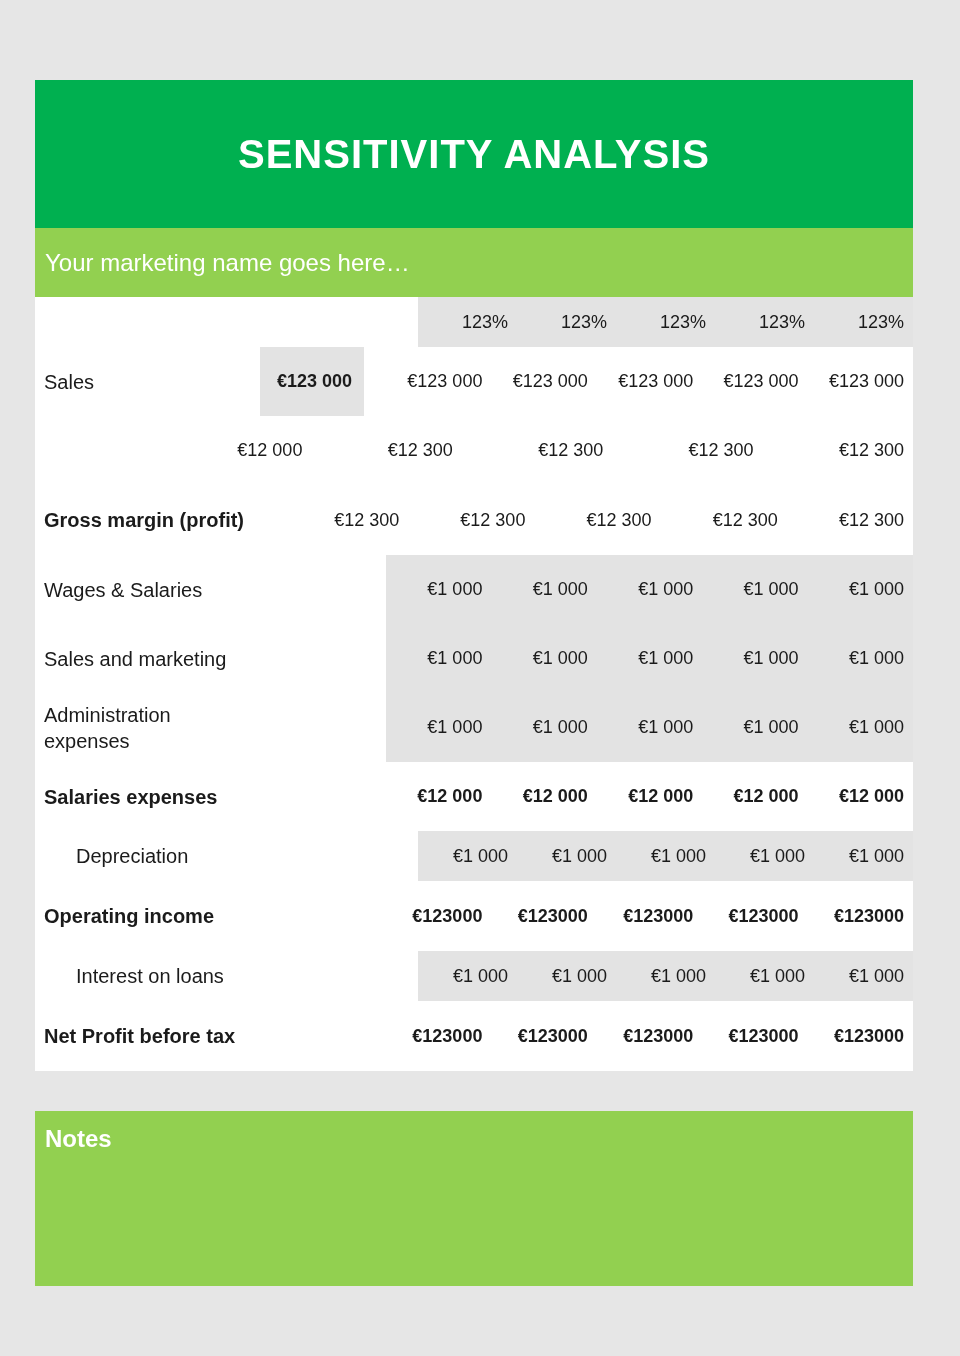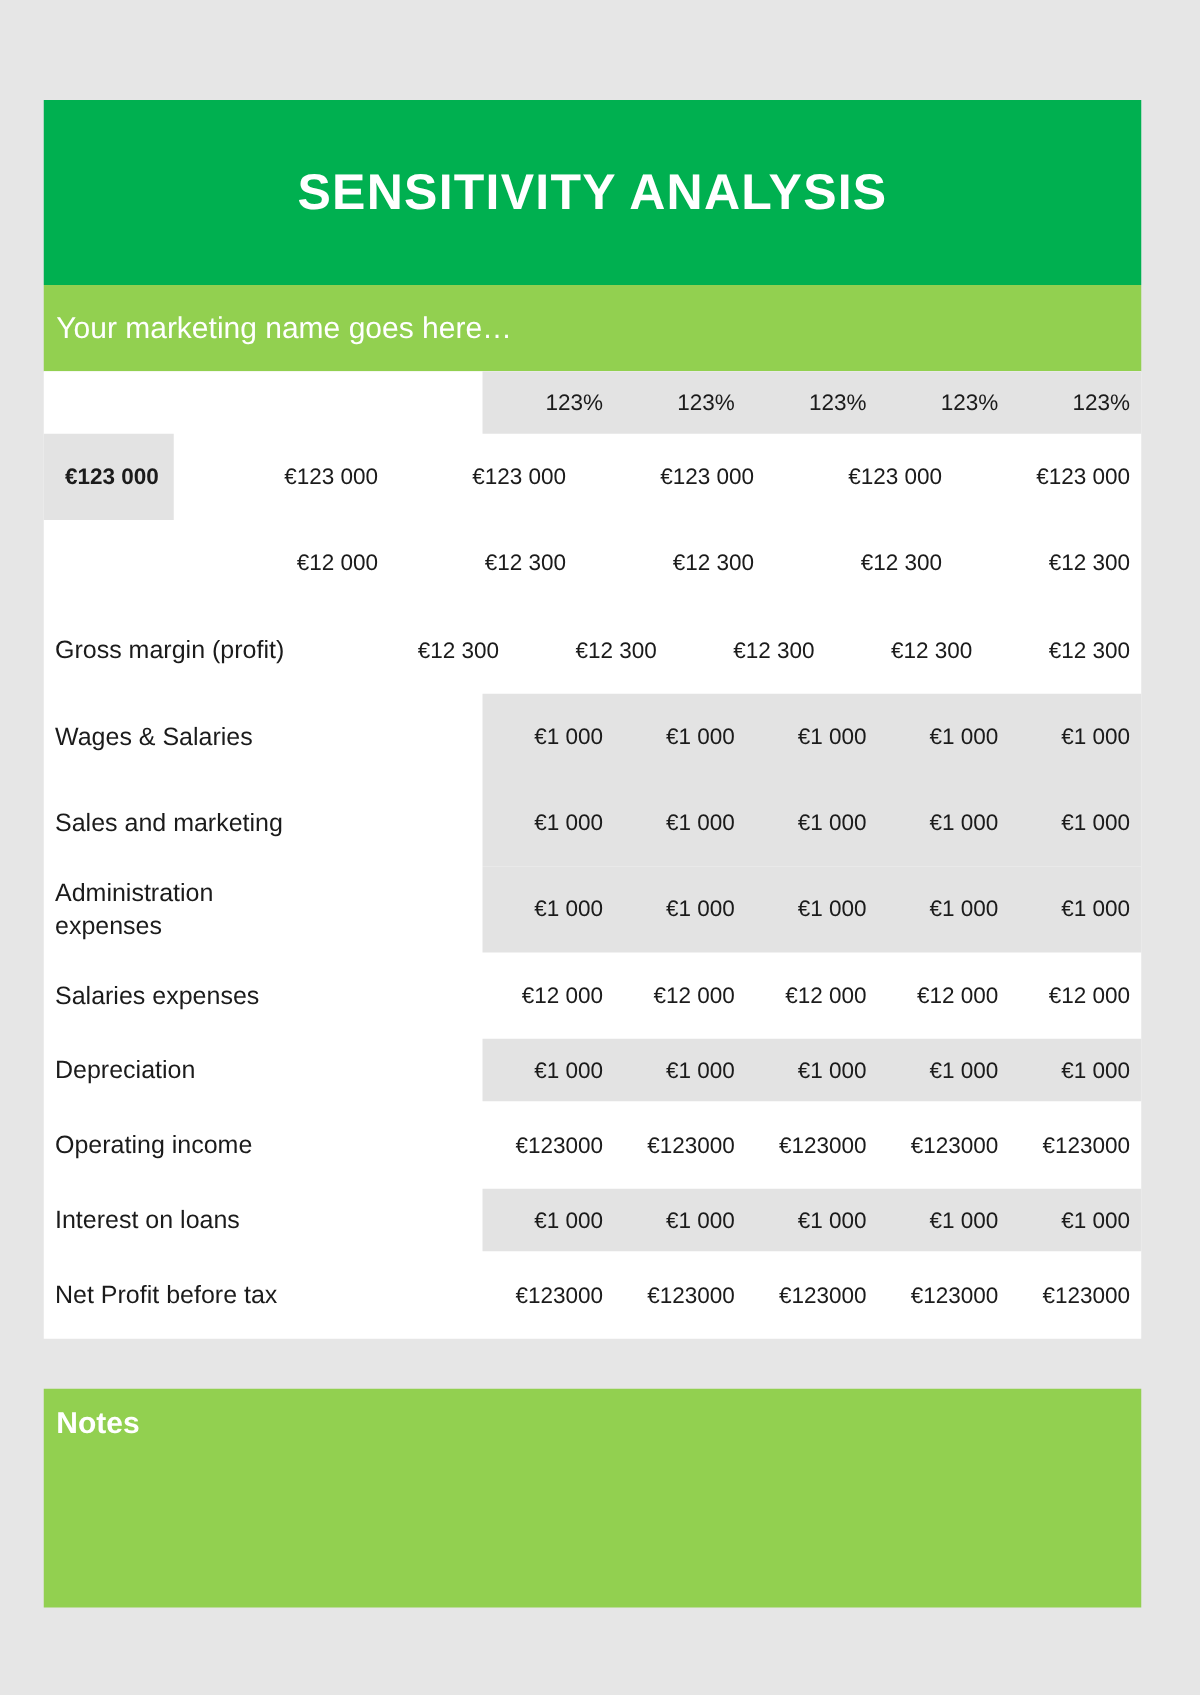--- a/index.html
+++ b/index.html
@@ -16,24 +16,24 @@
   .sub{height:69px;background:#92D050;display:flex;align-items:center;padding-left:10px;box-sizing:border-box;color:#fff;font-size:24px;}
   .tbl{background:#ffffff;}
   .trow{display:flex;align-items:stretch;}
   .c-label{width:225px;box-sizing:border-box;padding-left:9px;display:flex;align-items:center;font-size:20px;line-height:26px;}
   .c-box{width:104px;box-sizing:border-box;display:flex;align-items:center;justify-content:flex-end;padding-right:12px;font-size:18px;font-weight:bold;}
   .c-box.filled{background:#E3E3E3;}
   .c-gap{width:22px;}
   .c-data{flex:1;display:flex;}
   .c-data.gray{background:#E3E3E3;}
   .val{flex:1;display:flex;align-items:center;justify-content:flex-end;padding-right:9px;box-sizing:border-box;font-size:18px;}
-  .bold{font-weight:normal;}
+  .bold{font-weight:bold;}
   .notes{height:175px;background:#92D050;color:#fff;font-size:24px;font-weight:bold;box-sizing:border-box;padding:14px 0 0 10px;margin-top:40px;}
   
-  .h67{height:50px;} .h69{height:69px;} .h70{height:70px;}
+  .h67{height:50px;padding-left:32px;} .h69{height:69px;} .h70{height:70px;}
 </style>
 </head>
 <body>
 
 <div class="page">
 
   <div class="hdr">
     <div class="title">SENSITIVITY ANALYSIS</div>
   </div>
 
@@ -50,20 +50,21 @@
       <div class="c-data gray">
         <div class="val">123%</div>
         <div class="val">123%</div>
         <div class="val">123%</div>
         <div class="val">123%</div>
         <div class="val">123%</div>
       </div>
     </div>
 
     <div class="trow h69">
+      <div class="c-label">Sales</div>
       <div class="c-box filled">€123 000</div>
       <div class="c-gap"></div>
       <div class="c-data">
         <div class="val">€123 000</div>
         <div class="val">€123 000</div>
         <div class="val">€123 000</div>
         <div class="val">€123 000</div>
         <div class="val">€123 000</div>
       </div>
     </div>

